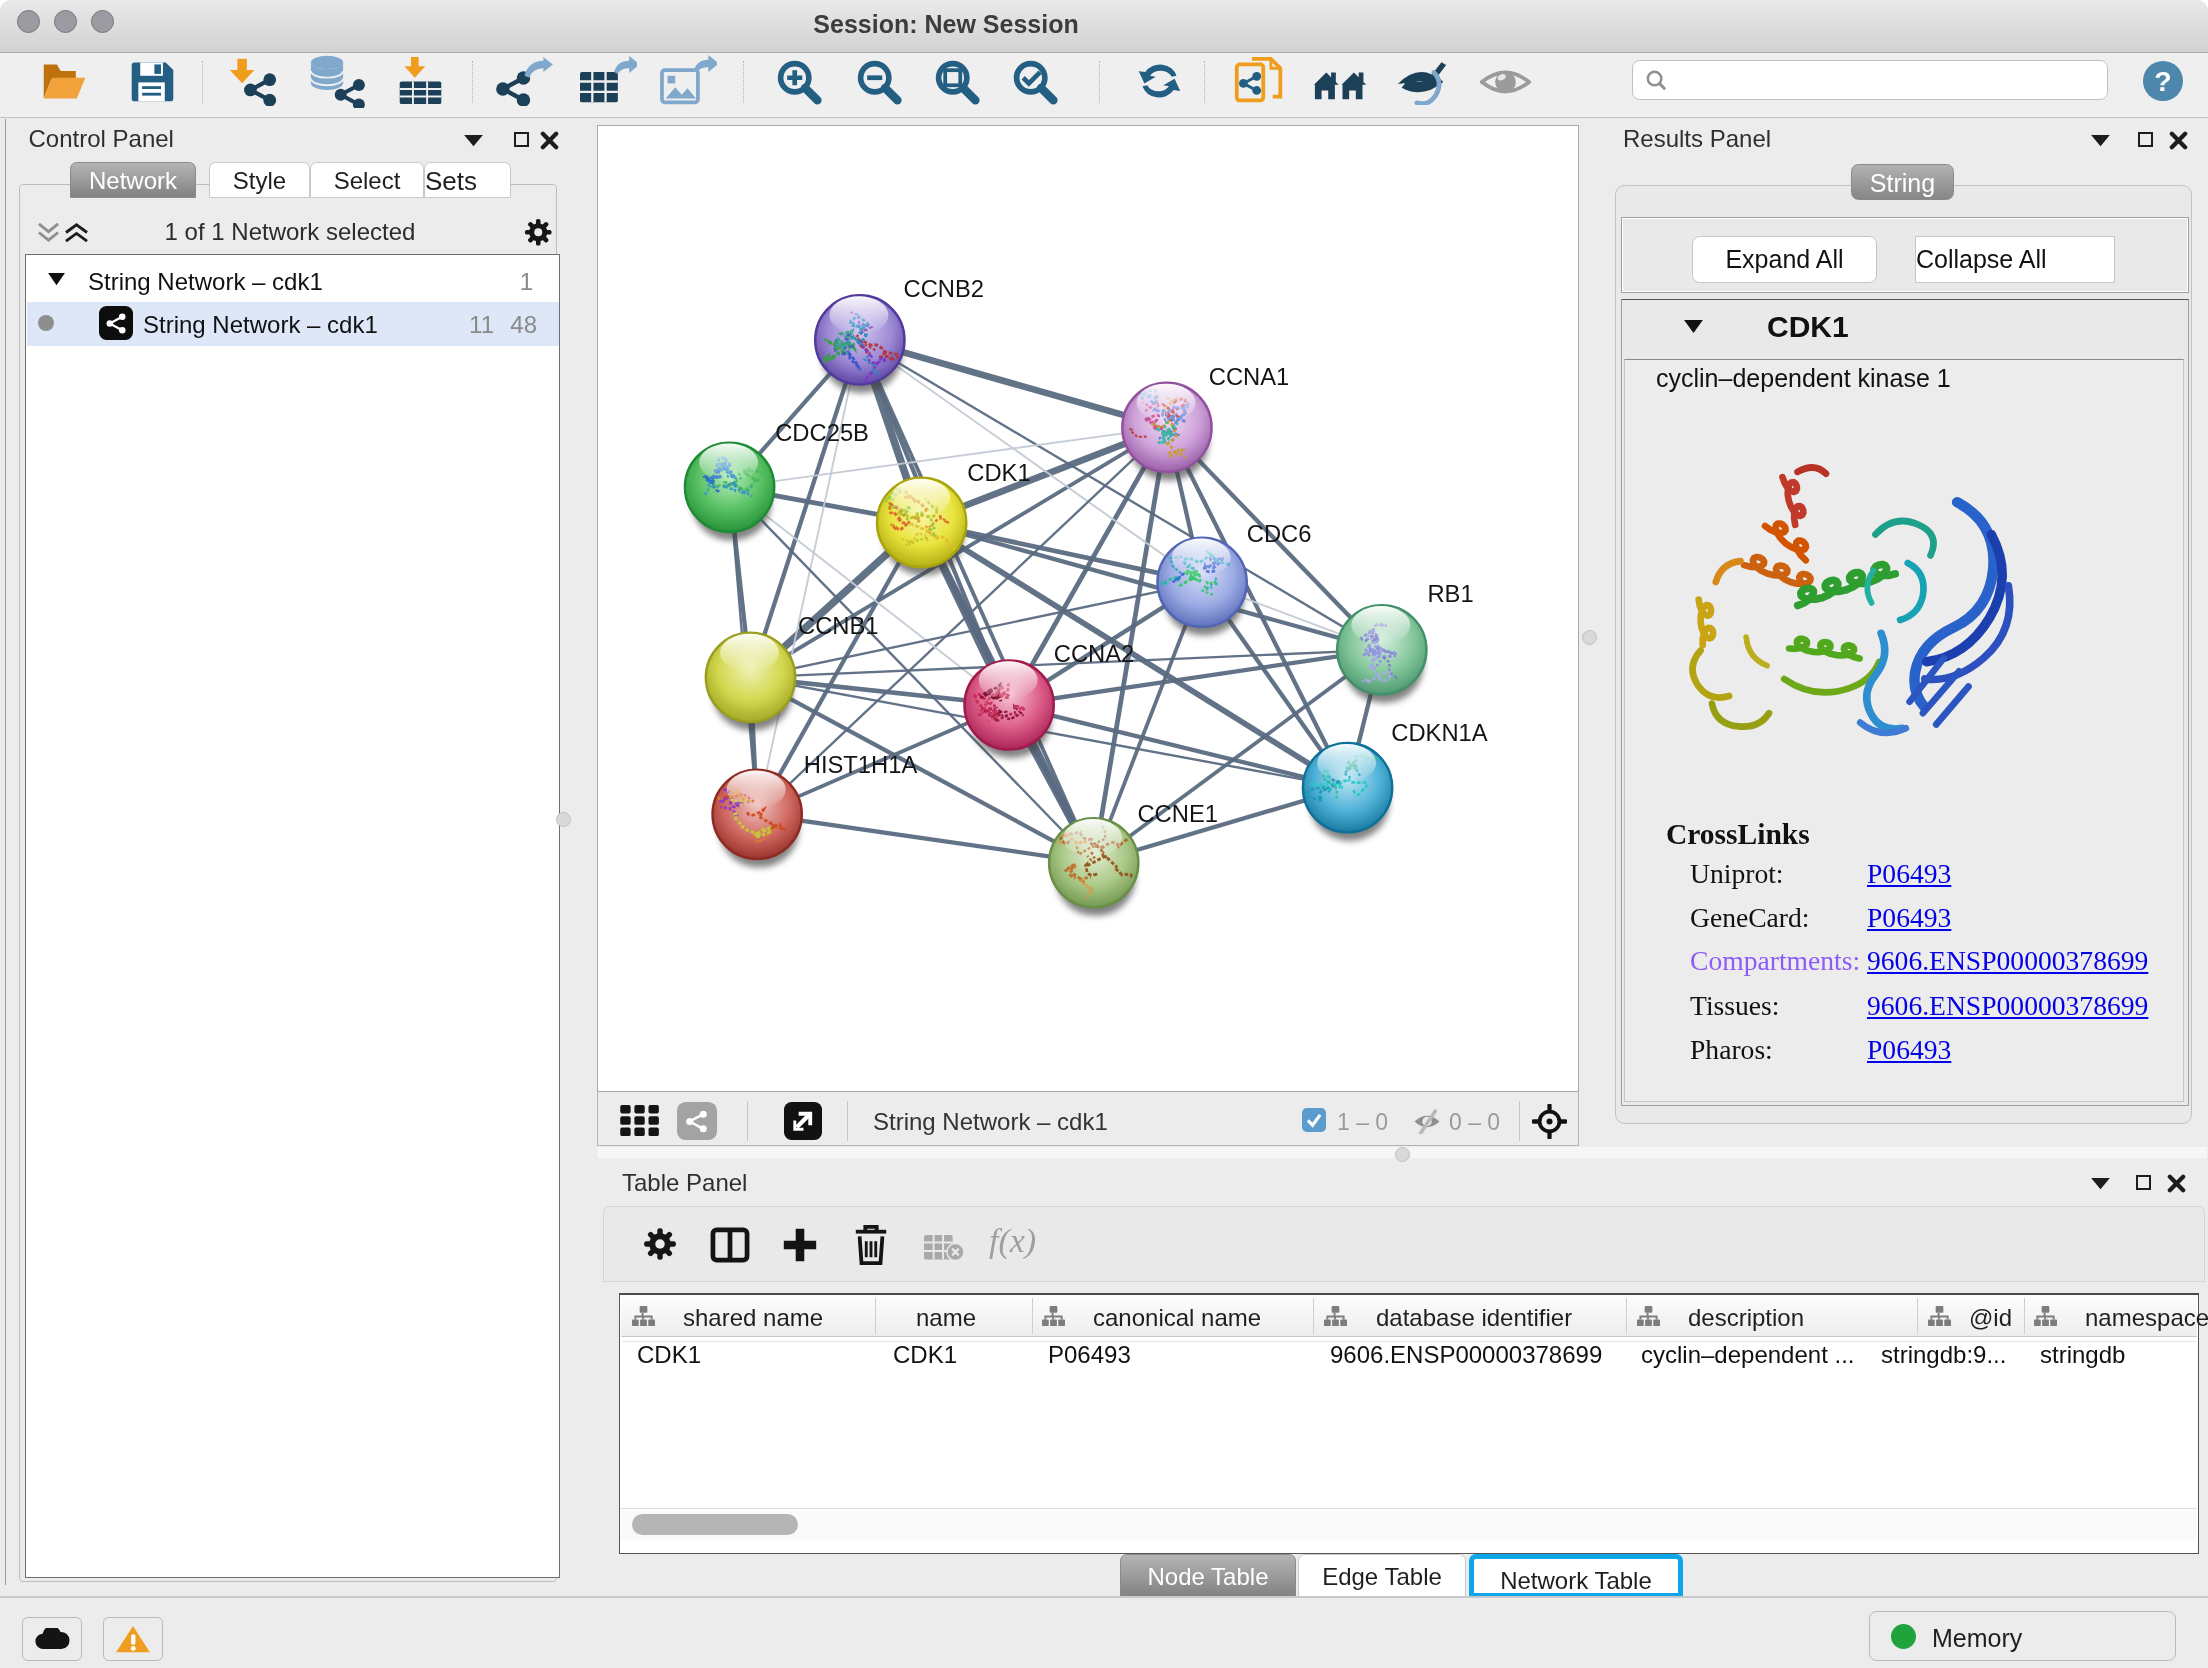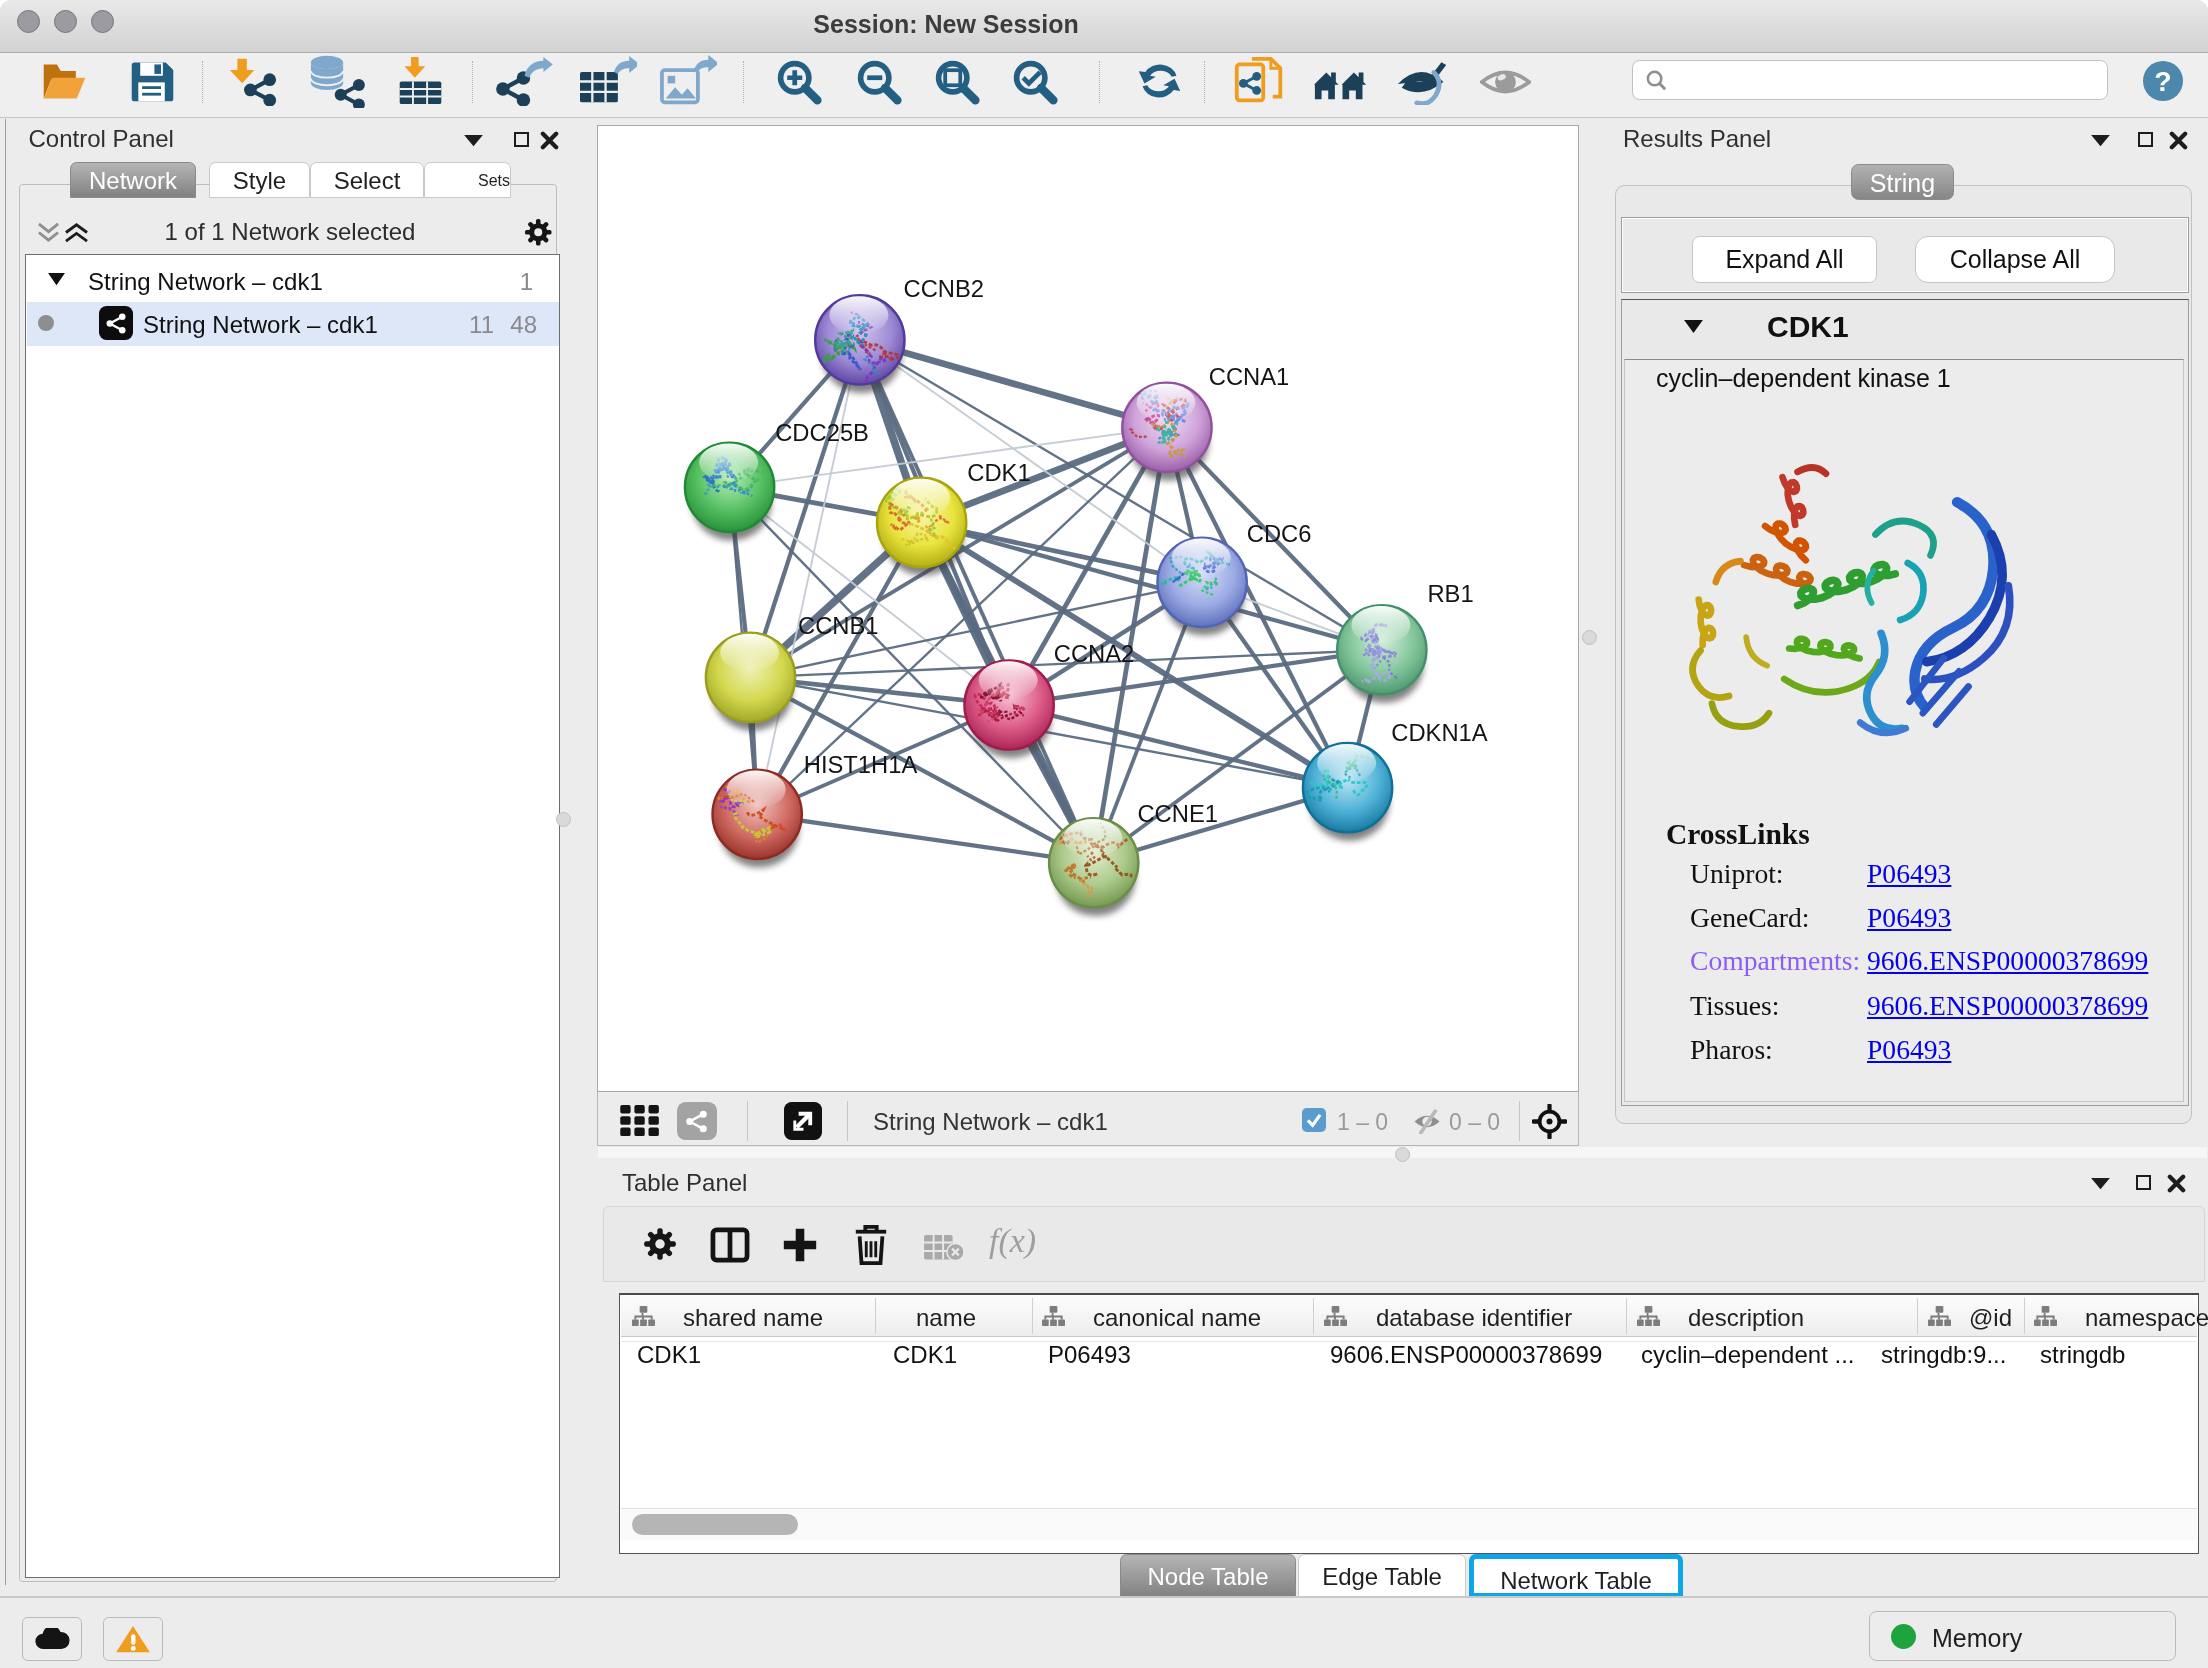--- a/index.html
+++ b/index.html
@@ -139,21 +139,21 @@
     <path d="M2 2 h20 l-10 12 Z" fill="#1d1d1d"></path>
   </svg>
 <div class="abs" style="left:514px;top:132px;width:15px;height:15px;border:2.4px solid #1d1d1d"></div>
 <svg class="abs" style="left:540px;top:131px" width="19" height="19" viewBox="0 0 20 20">
     <path d="M3 3 L17 17 M17 3 L3 17" stroke="#1d1d1d" stroke-width="4.5" stroke-linecap="round"></path>
   </svg>
 <div class="abs" style="left:19px;top:184px;width:538px;height:1398px;border:1px solid #bdbdbd;border-radius:3.8px;background:#ececec"></div>
 <div class="abs" style="left:70px;top:162px;width:126px;height:36px;background:linear-gradient(#b5b5b5,#818181);color:#fff;border:1px solid #8a8a8a;border-radius:6.7px 6.7px 0 0;text-align:center;line-height:36px;font-size:24px">Network</div>
 <div class="abs" style="left:209px;top:162px;width:101px;height:36px;background:#fff;color:#1f1f1f;border:1px solid #c9c9c9;border-radius:6.7px 6.7px 0 0;text-align:center;line-height:36px;font-size:24px">Style</div>
 <div class="abs" style="left:310px;top:162px;width:114px;height:36px;background:#fff;color:#1f1f1f;border:1px solid #c9c9c9;border-radius:6.7px 6.7px 0 0;text-align:center;line-height:36px;font-size:24px">Select</div>
-<div class="abs" style="left:424px;top:162px;width:87px;height:36px;background:#fff;color:#1f1f1f;border:1px solid #c9c9c9;border-radius:6.7px 6.7px 0 0;text-align:right;line-height:36px;font-size:16px">Sets</div>
+<div class="abs" style="left:424px;top:162px;width:87px;height:36px;background:#fff;color:#1f1f1f;border:1px solid #c9c9c9;border-radius:6.7px 6.7px 0 0;text-align:left;line-height:36px;font-size:26px">Sets</div>
 
 <svg class="abs" style="left:36px;top:221px" width="25" height="23" viewBox="0 0 26 24">
     <path d="M3 3 l10 8 10 -8 M3 12 l10 8 10 -8" stroke="#8f8f8f" stroke-width="3" fill="none"></path>
   </svg>
 <svg class="abs" style="left:63px;top:221px" width="27" height="23" viewBox="0 0 28 24">
     <path d="M3 21 l11 -8 11 8 M3 12 l11 -8 11 8" stroke="#1d1d1d" stroke-width="3" fill="none"></path>
   </svg>
 <div class="abs" style="left:95px;top:218px;width:390px;text-align:center;font-size:24px;color:#2c2c2c">1 of 1 Network selected</div>
 <svg class="abs" style="left:524px;top:218px" width="28.5" height="28.5" viewBox="0 0 30 30">
     <g fill="#161616">
@@ -705,21 +705,21 @@
     <path d="M2 2 h20 l-10 12 Z" fill="#1d1d1d"></path>
   </svg>
 <div class="abs" style="left:2138px;top:132px;width:15px;height:15px;border:2.4px solid #1d1d1d"></div>
 <svg class="abs" style="left:2169px;top:131px" width="19" height="19" viewBox="0 0 20 20">
     <path d="M3 3 L17 17 M17 3 L3 17" stroke="#1d1d1d" stroke-width="4.5" stroke-linecap="round"></path>
   </svg>
 <div class="abs" style="left:1615px;top:185px;width:577px;height:939px;border:1px solid #c2c2c2;border-radius:9.5px;background:#e9e9e9"></div>
 <div class="abs" style="left:1851px;top:164px;width:103px;height:36px;background:linear-gradient(#b2b2b2,#868686);border:1px solid #8a8a8a;border-radius:7.6px;color:#fff;font-size:25px;text-align:center;line-height:36px">String</div>
 <div class="abs" style="left:1621px;top:217px;width:568px;height:76px;border:1px solid #9e9e9e;box-shadow:inset -1px -1px 0 #fff,inset 1px 1px 0 #fff"></div>
 <div class="abs" style="left:1692px;top:236px;width:185px;height:47px;background:#fff;border:1px solid #c5c5c5;border-radius:7.6px;font-size:25px;color:#111;text-align:center;line-height:45px">Expand All</div>
-<div class="abs" style="left:1915px;top:236px;width:200px;height:47px;background:#fff;border:1px solid #c5c5c5;border-radius:13px;font-size:25px;color:#111;text-align:center;line-height:45px">Collapse All</div>
+<div class="abs" style="left:1915px;top:236px;width:200px;height:47px;background:#fff;border:1px solid #c5c5c5;border-radius:1px;font-size:25px;color:#111;line-height:45px">Collapse All</div>
 <div class="abs" style="left:1621px;top:299px;width:568px;height:807px;border:1px solid #9e9e9e;border-top:1.9px solid #555"></div>
 <svg class="abs" style="left:1683px;top:319px" width="21" height="16" viewBox="0 0 22 17">
     <path d="M1 1 h20 l-10 14 Z" fill="#111"></path>
   </svg>
 <div class="abs" style="left:1767px;top:310px;font-size:30px;font-weight:700;color:#111">CDK1</div>
 <div class="abs" style="left:1624px;top:359px;width:560px;height:743px;border:1px solid #c6c6c6;border-top:1px solid #8a8a8a;background:#ececec"></div>
 <div class="abs" style="left:1656px;top:364px;font-size:25px;color:#111">cyclin–dependent kinase 1</div>
 <div class="abs" style="left:1666px;top:818px;font-size:29.5px;font-weight:700;color:#111;font-family:'Liberation Serif',serif">CrossLinks</div>
 <div class="abs" style="left:1690px;top:858px;font-size:27.6px;color:#111;font-family:'Liberation Serif',serif">Uniprot:</div>
 <div class="abs" style="left:1867px;top:858px;font-size:27.6px;color:#0400e8;text-decoration:underline;font-family:'Liberation Serif',serif">P06493</div>

